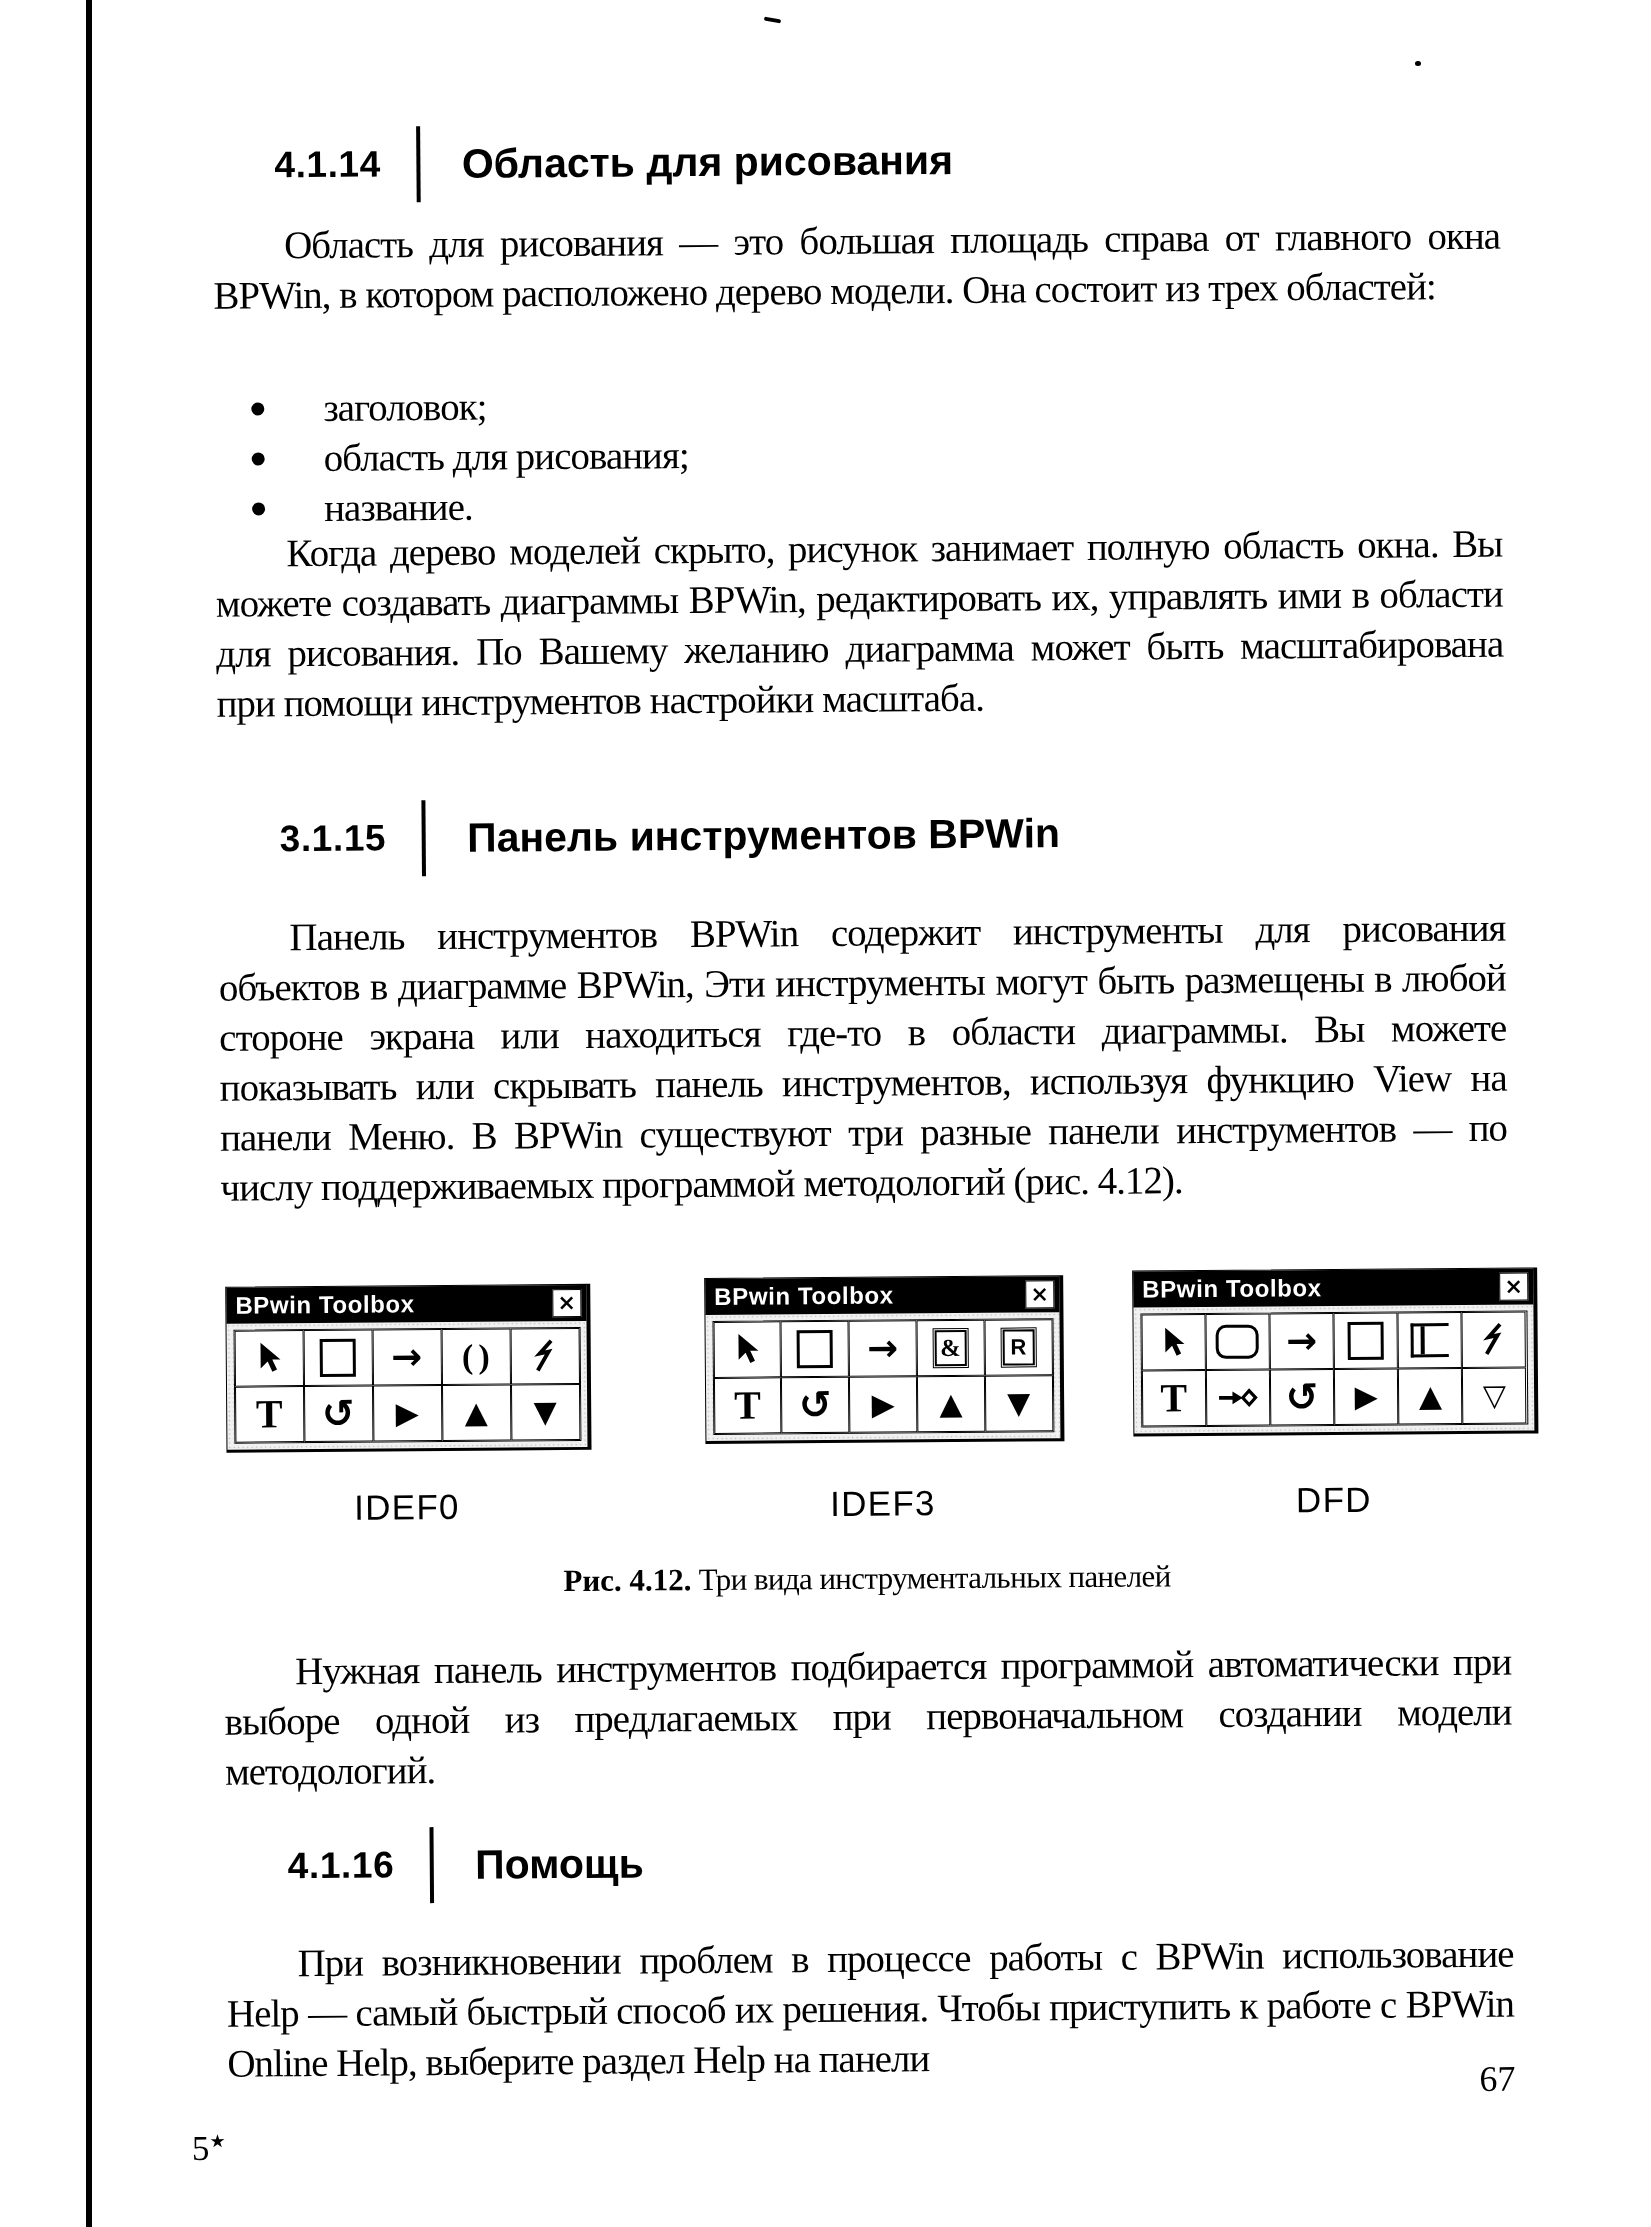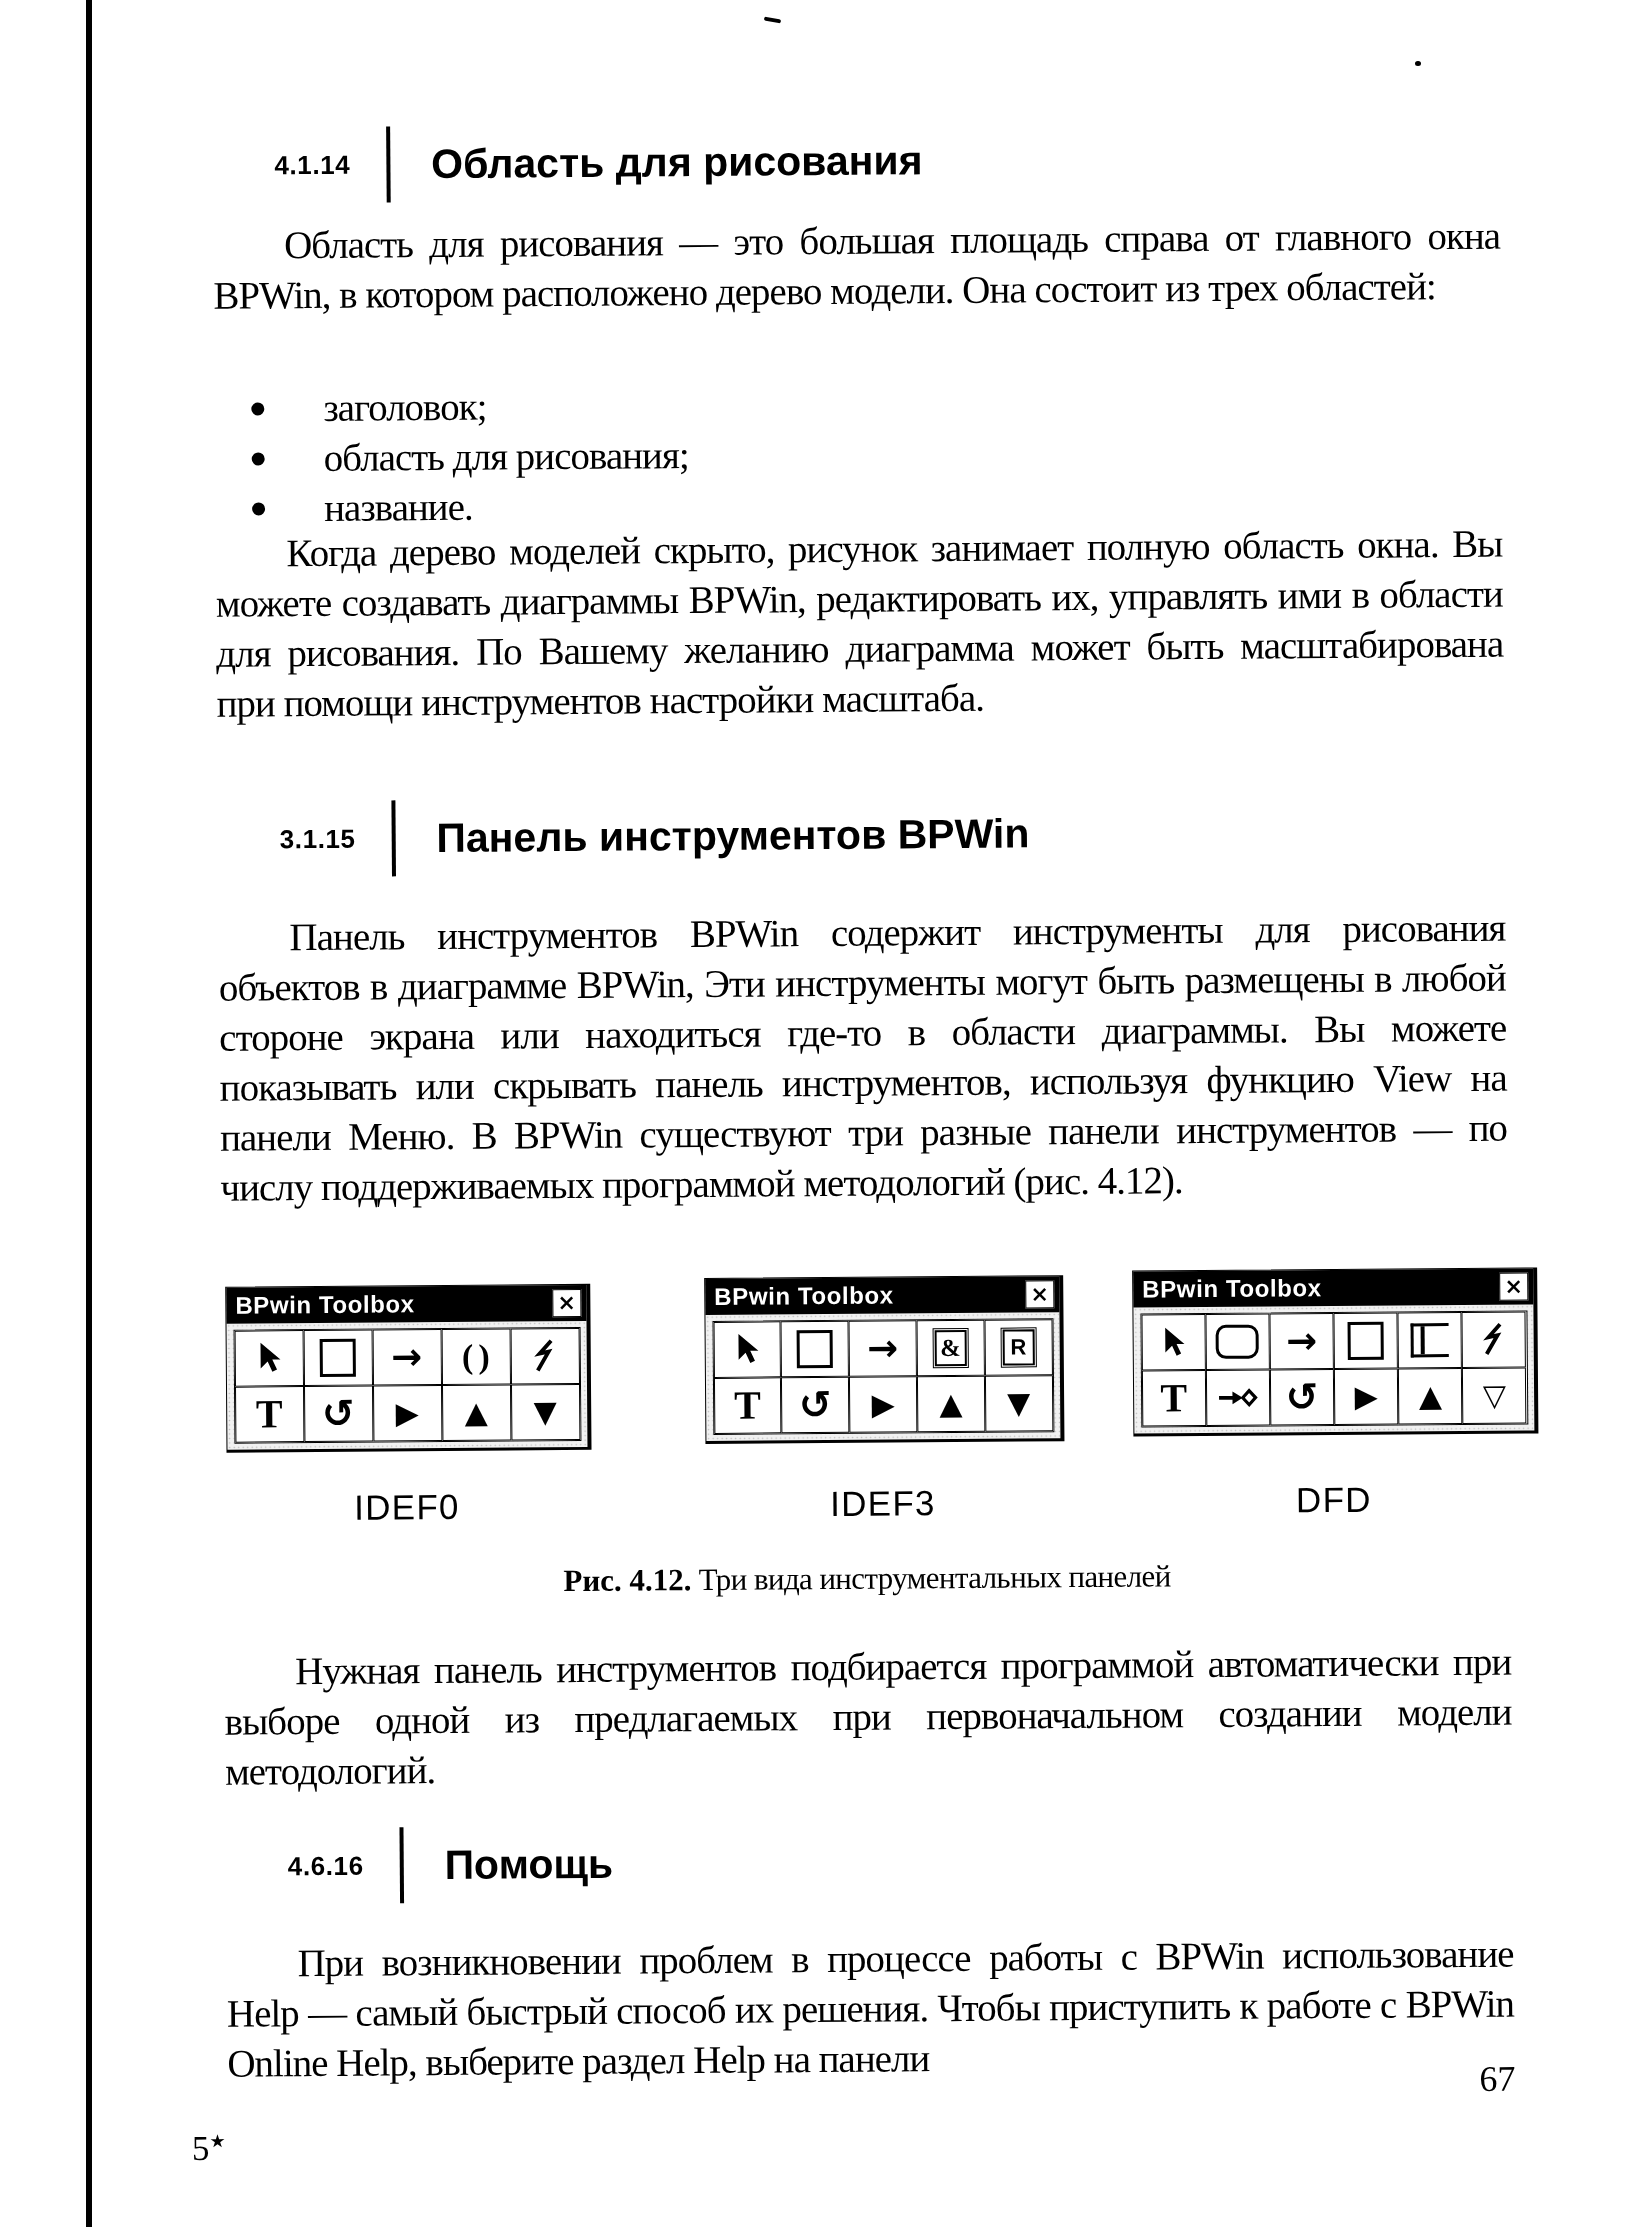--- a/index.html
+++ b/index.html
@@ -13,21 +13,21 @@
     color:#000;
   }
   .scanline{position:absolute;left:86px;top:0;width:5.8px;height:2227px;background:#000;}
   .speck1{position:absolute;left:764px;top:18px;width:17px;height:3.9px;background:#000;border-radius:1.9px;transform:rotate(10deg);}
   .speck2{position:absolute;left:1415px;top:61px;width:5.8px;height:5.2px;background:#000;border-radius:50%;}
   .content{position:absolute;left:0;top:0;width:1651px;height:2227px;transform:rotate(-0.45deg);transform-origin:50% 45%;}
 
   
   .sec-heading{position:absolute;left:281px;display:flex;align-items:center;
     font-family:"Liberation Sans","DejaVu Sans",sans-serif;font-weight:bold;}
-  .sec-num{font-size:26px;letter-spacing:0.6px;}
+  .sec-num{font-size:37px;letter-spacing:0.6px;}
   .sec-bar{width:3.9px;height:76px;background:#000;margin:0 41px 0 36px;}
   .sec-title{font-size:41px;letter-spacing:0;}
 
   
   .para{position:absolute;left:219px;width:1287px;margin:0;
     font-size:39px;line-height:50px;letter-spacing:-1px;
     text-align:justify;text-indent:71px;hyphens:auto;}
   .bullets{position:absolute;left:219px;width:1287px;}
   .bullet-row{display:flex;align-items:baseline;height:50px;font-size:39px;line-height:50px;letter-spacing:-1px;}
   .dot{width:13px;height:13px;border-radius:50%;background:#000;margin-left:37px;align-self:center;flex:none;}
@@ -279,21 +279,21 @@
     <div class="fig-label" style="left:702px;width:354px;top:1484px">IDEF3</div>
     <div class="fig-label" style="left:1130px;width:400px;top:1484px">DFD</div>
 
     <div class="caption" style="top:1561px">
       <b>Рис. 4.12.</b><span> Три вида инструментальных панелей</span>
     </div>
 
     <p class="para" style="top:1642px">Нужная панель инструментов подбирается программой автоматически при выборе одной из предлагаемых при первоначальном создании модели методологий.</p>
 
     <div class="sec-heading" style="top:1824px">
-      <span class="sec-num">4.6.16</span>
+      <span class="sec-num">4.1.16</span>
       <span class="sec-bar"></span>
       <span class="sec-title">Помощь</span>
     </div>
 
     <p class="para" style="top:1934px">При возникновении проблем в процессе работы с BPWin использование Help — самый быстрый способ их решения. Чтобы приступить к работе с BPWin Online Help, выберите раздел Help на панели</p>
 
     <div class="page-num">67</div>
     <div class="sig-mark">
       <span>5</span><sup>★</sup>
     </div>

